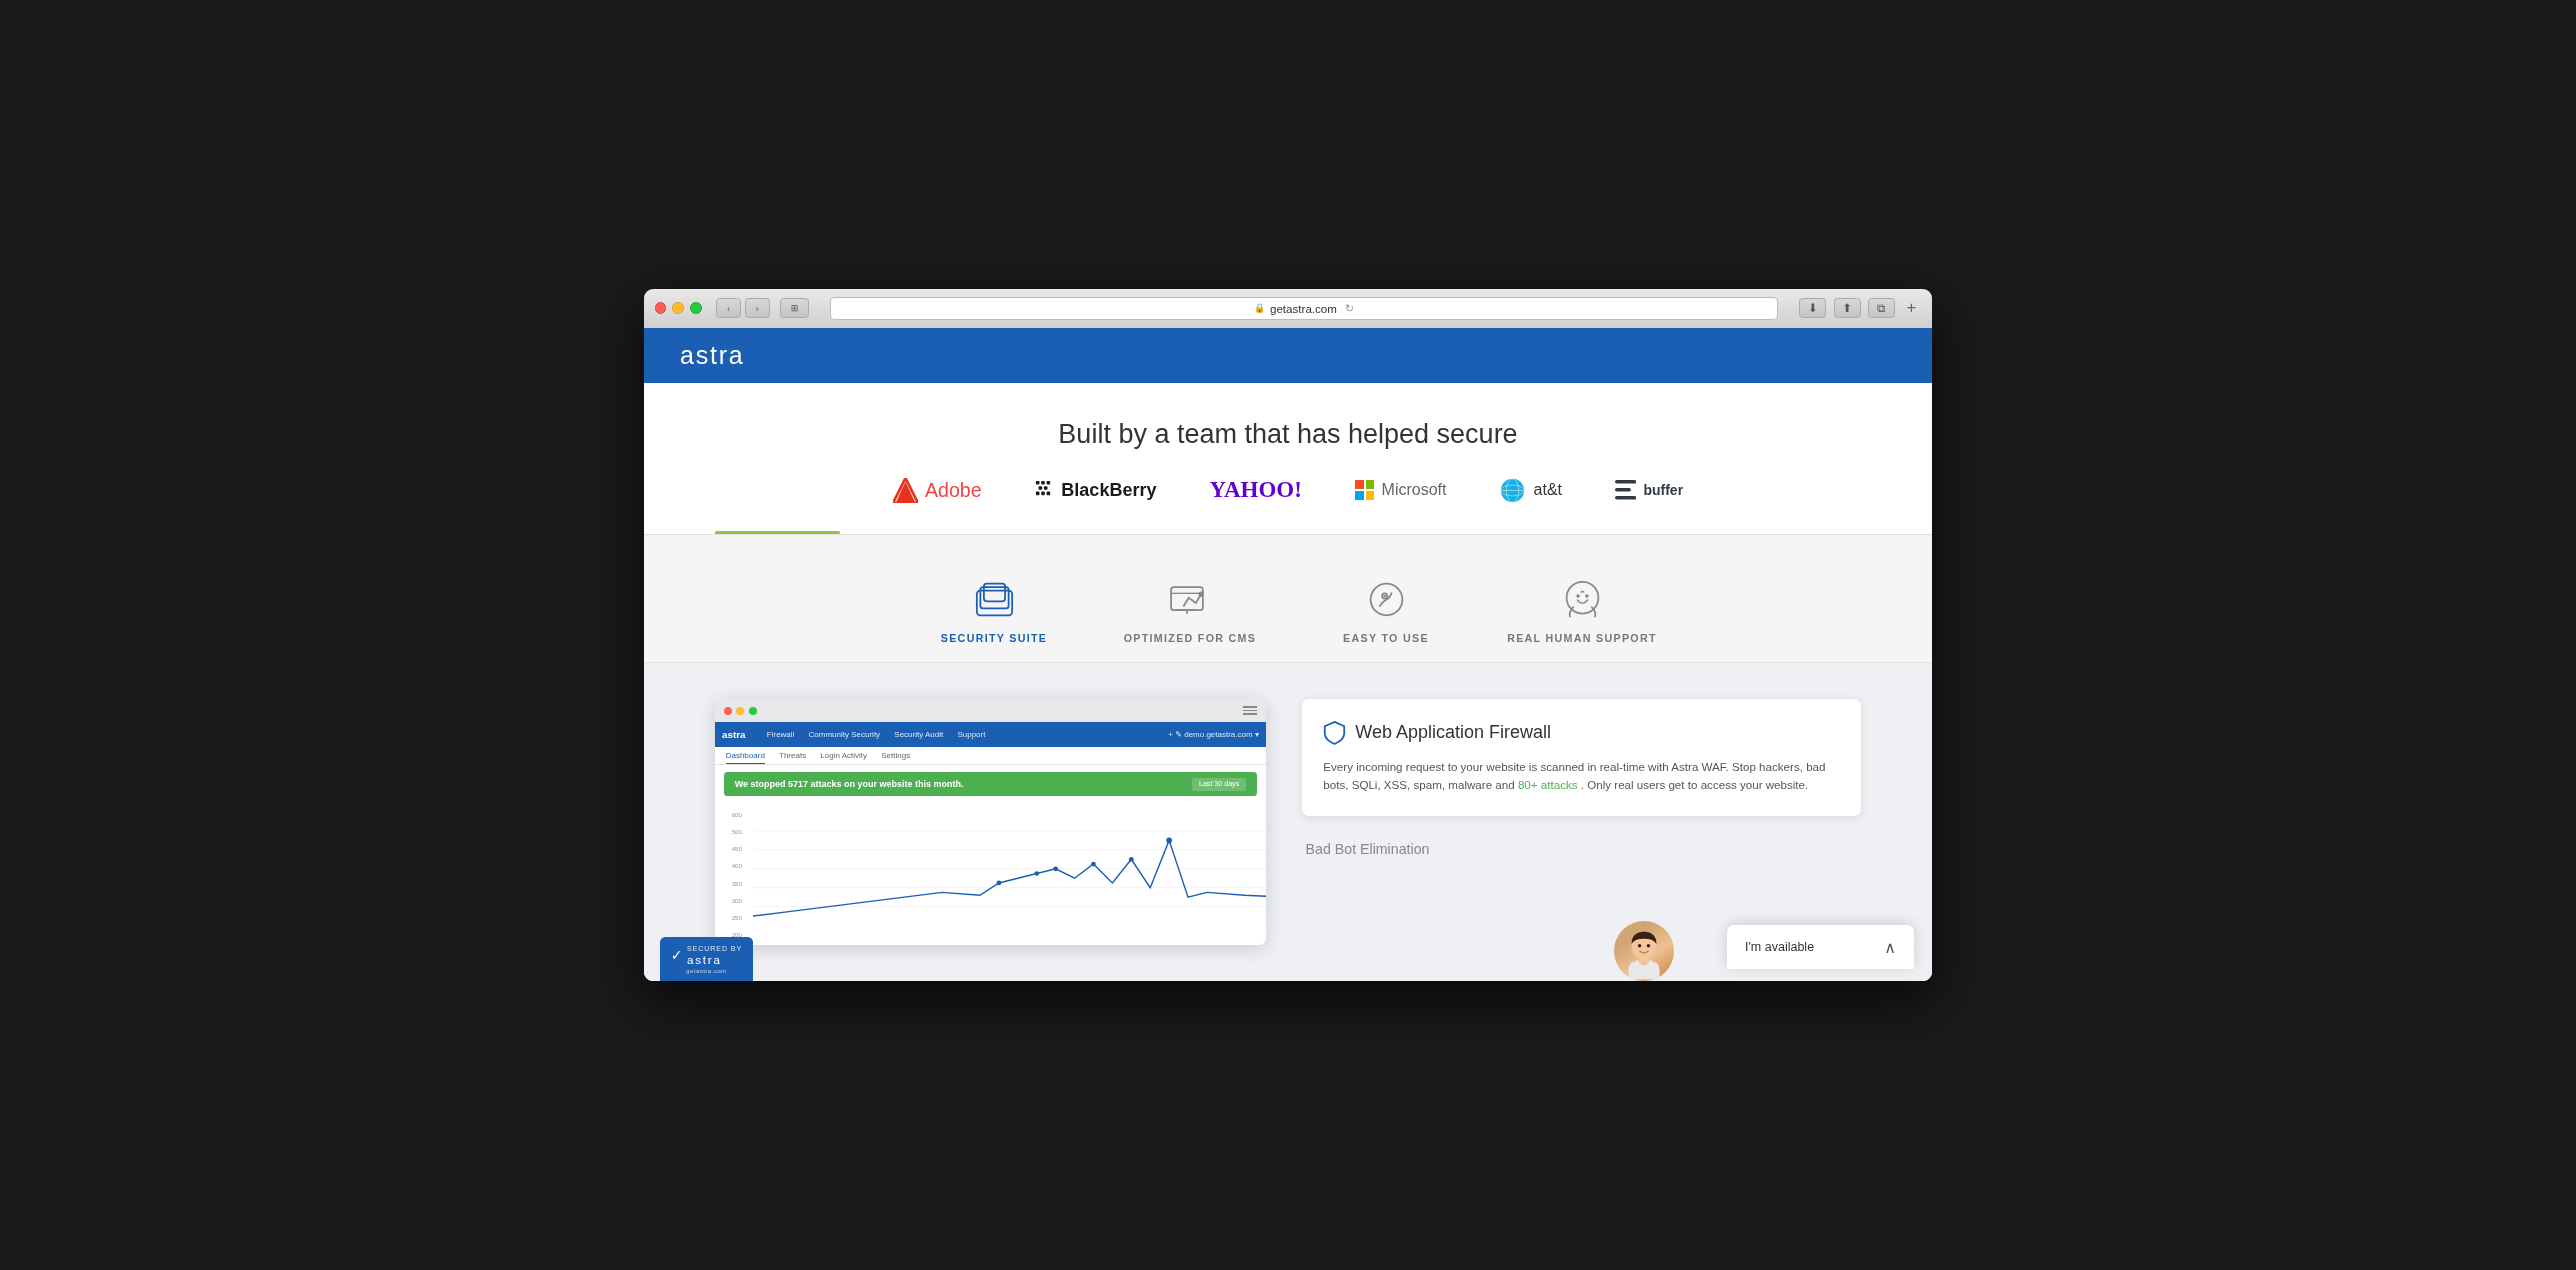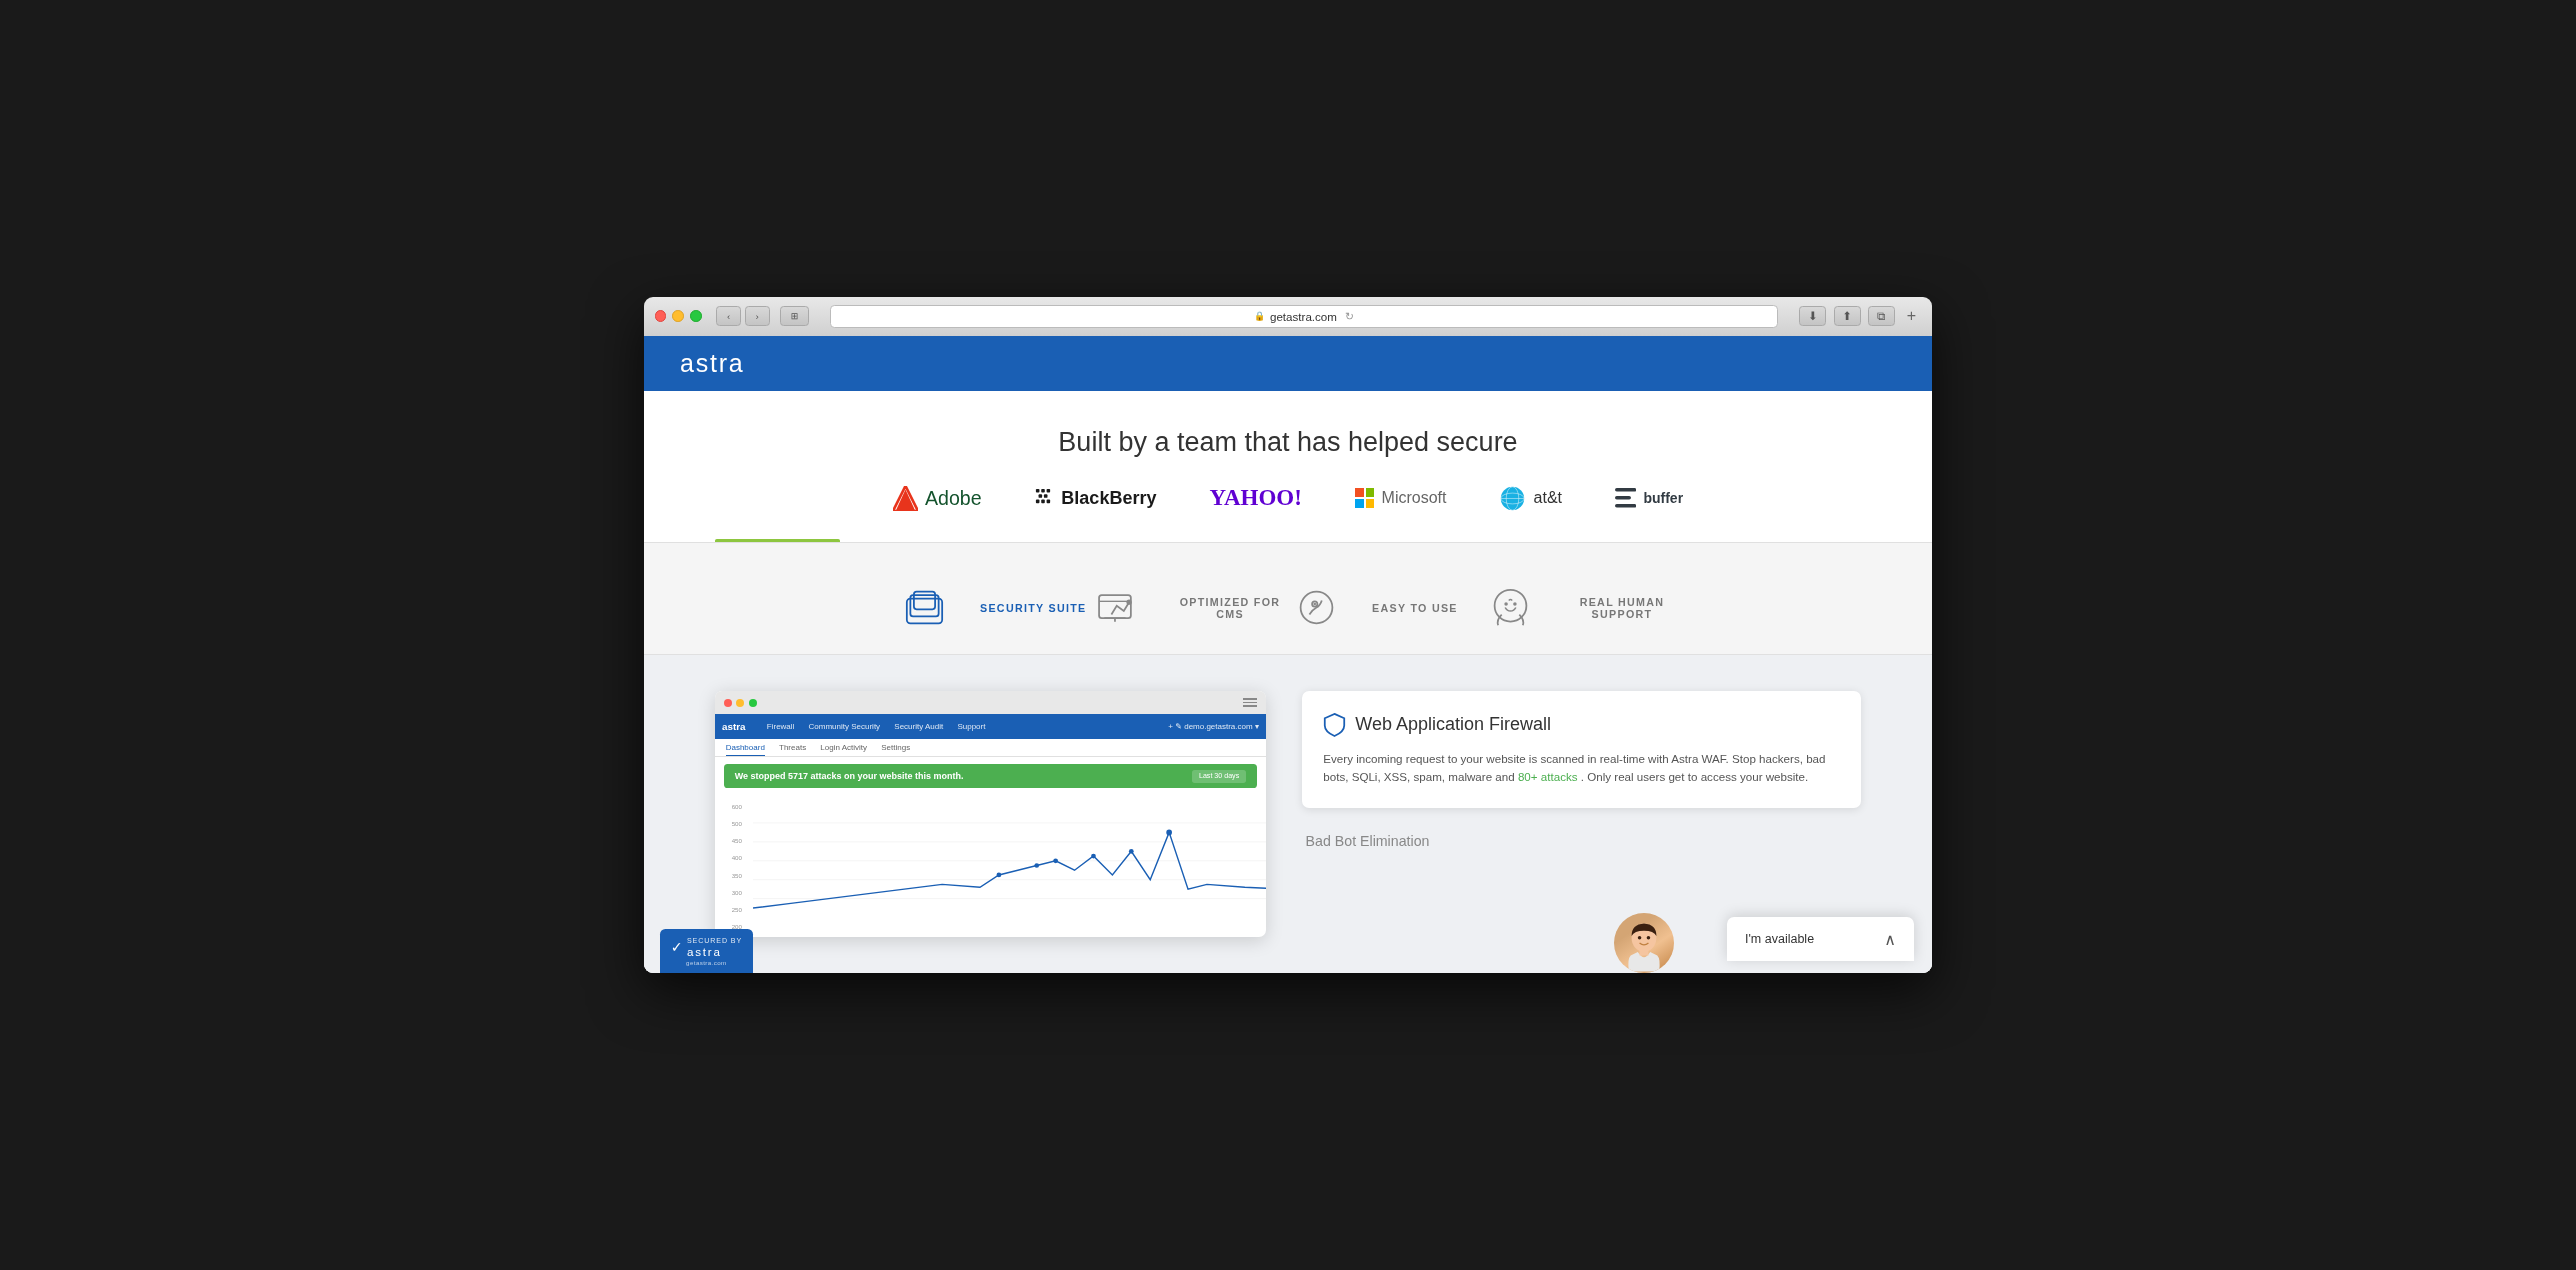--- a/index.html
+++ b/index.html
@@ -120,21 +120,21 @@
 
     .features-icons-row {
       display: flex;
       align-items: center;
       justify-content: center;
       gap: 0;
       padding: 36px 0 18px;
       background: #f5f5f5;
     }
     .feature-item {
-      display: flex; flex-direction: row; align-items: center; gap: 27px;
+      display: flex; flex-direction: column; align-items: center; gap: 4px;
       width: 196px; cursor: pointer;
     }
     .feature-icon {
       width: 57px; height: 57px; display: flex; align-items: center; justify-content: center;
     }
     .feature-label {
       font-size: 10.7px; font-weight: 700; letter-spacing: 1.3px;
       color: #777; text-align: center;
     }
     .feature-label.active { color: #1a5fb4; }
@@ -263,21 +263,21 @@
 
     <div class="hero-section">
       <h2 class="hero-title">Built by a team that has helped secure</h2>
       <div class="logos-row">
 
         <div class="logo-item">
           <svg width="25" height="25" viewBox="0 0 28 28">
             <polygon points="0,28 14,0 28,28" fill="none" stroke="#e8341c" stroke-width="3" stroke-linejoin="round"></polygon>
             <polygon points="3,28 14,4 25,28" fill="#e8341c"></polygon>
           </svg>
-          <span style="font-size:19.6px;color:#14532d;font-weight:500;">Adobe</span>
+          <span style="font-size:19.6px;color:#ef4444;font-weight:500;">Adobe</span>
         </div>
 
         <div class="logo-item">
           <svg width="19.6" height="19.6" viewBox="0 0 22 22">
             <rect x="1" y="1" width="4" height="4" rx="1" fill="#1a1a1a"></rect>
             <rect x="7" y="1" width="4" height="4" rx="1" fill="#1a1a1a"></rect>
             <rect x="13" y="1" width="4" height="4" rx="1" fill="#1a1a1a"></rect>
             <rect x="4" y="7" width="4" height="4" rx="1" fill="#1a1a1a"></rect>
             <rect x="10" y="7" width="4" height="4" rx="1" fill="#1a1a1a"></rect>
             <rect x="1" y="13" width="4" height="4" rx="1" fill="#1a1a1a"></rect>

